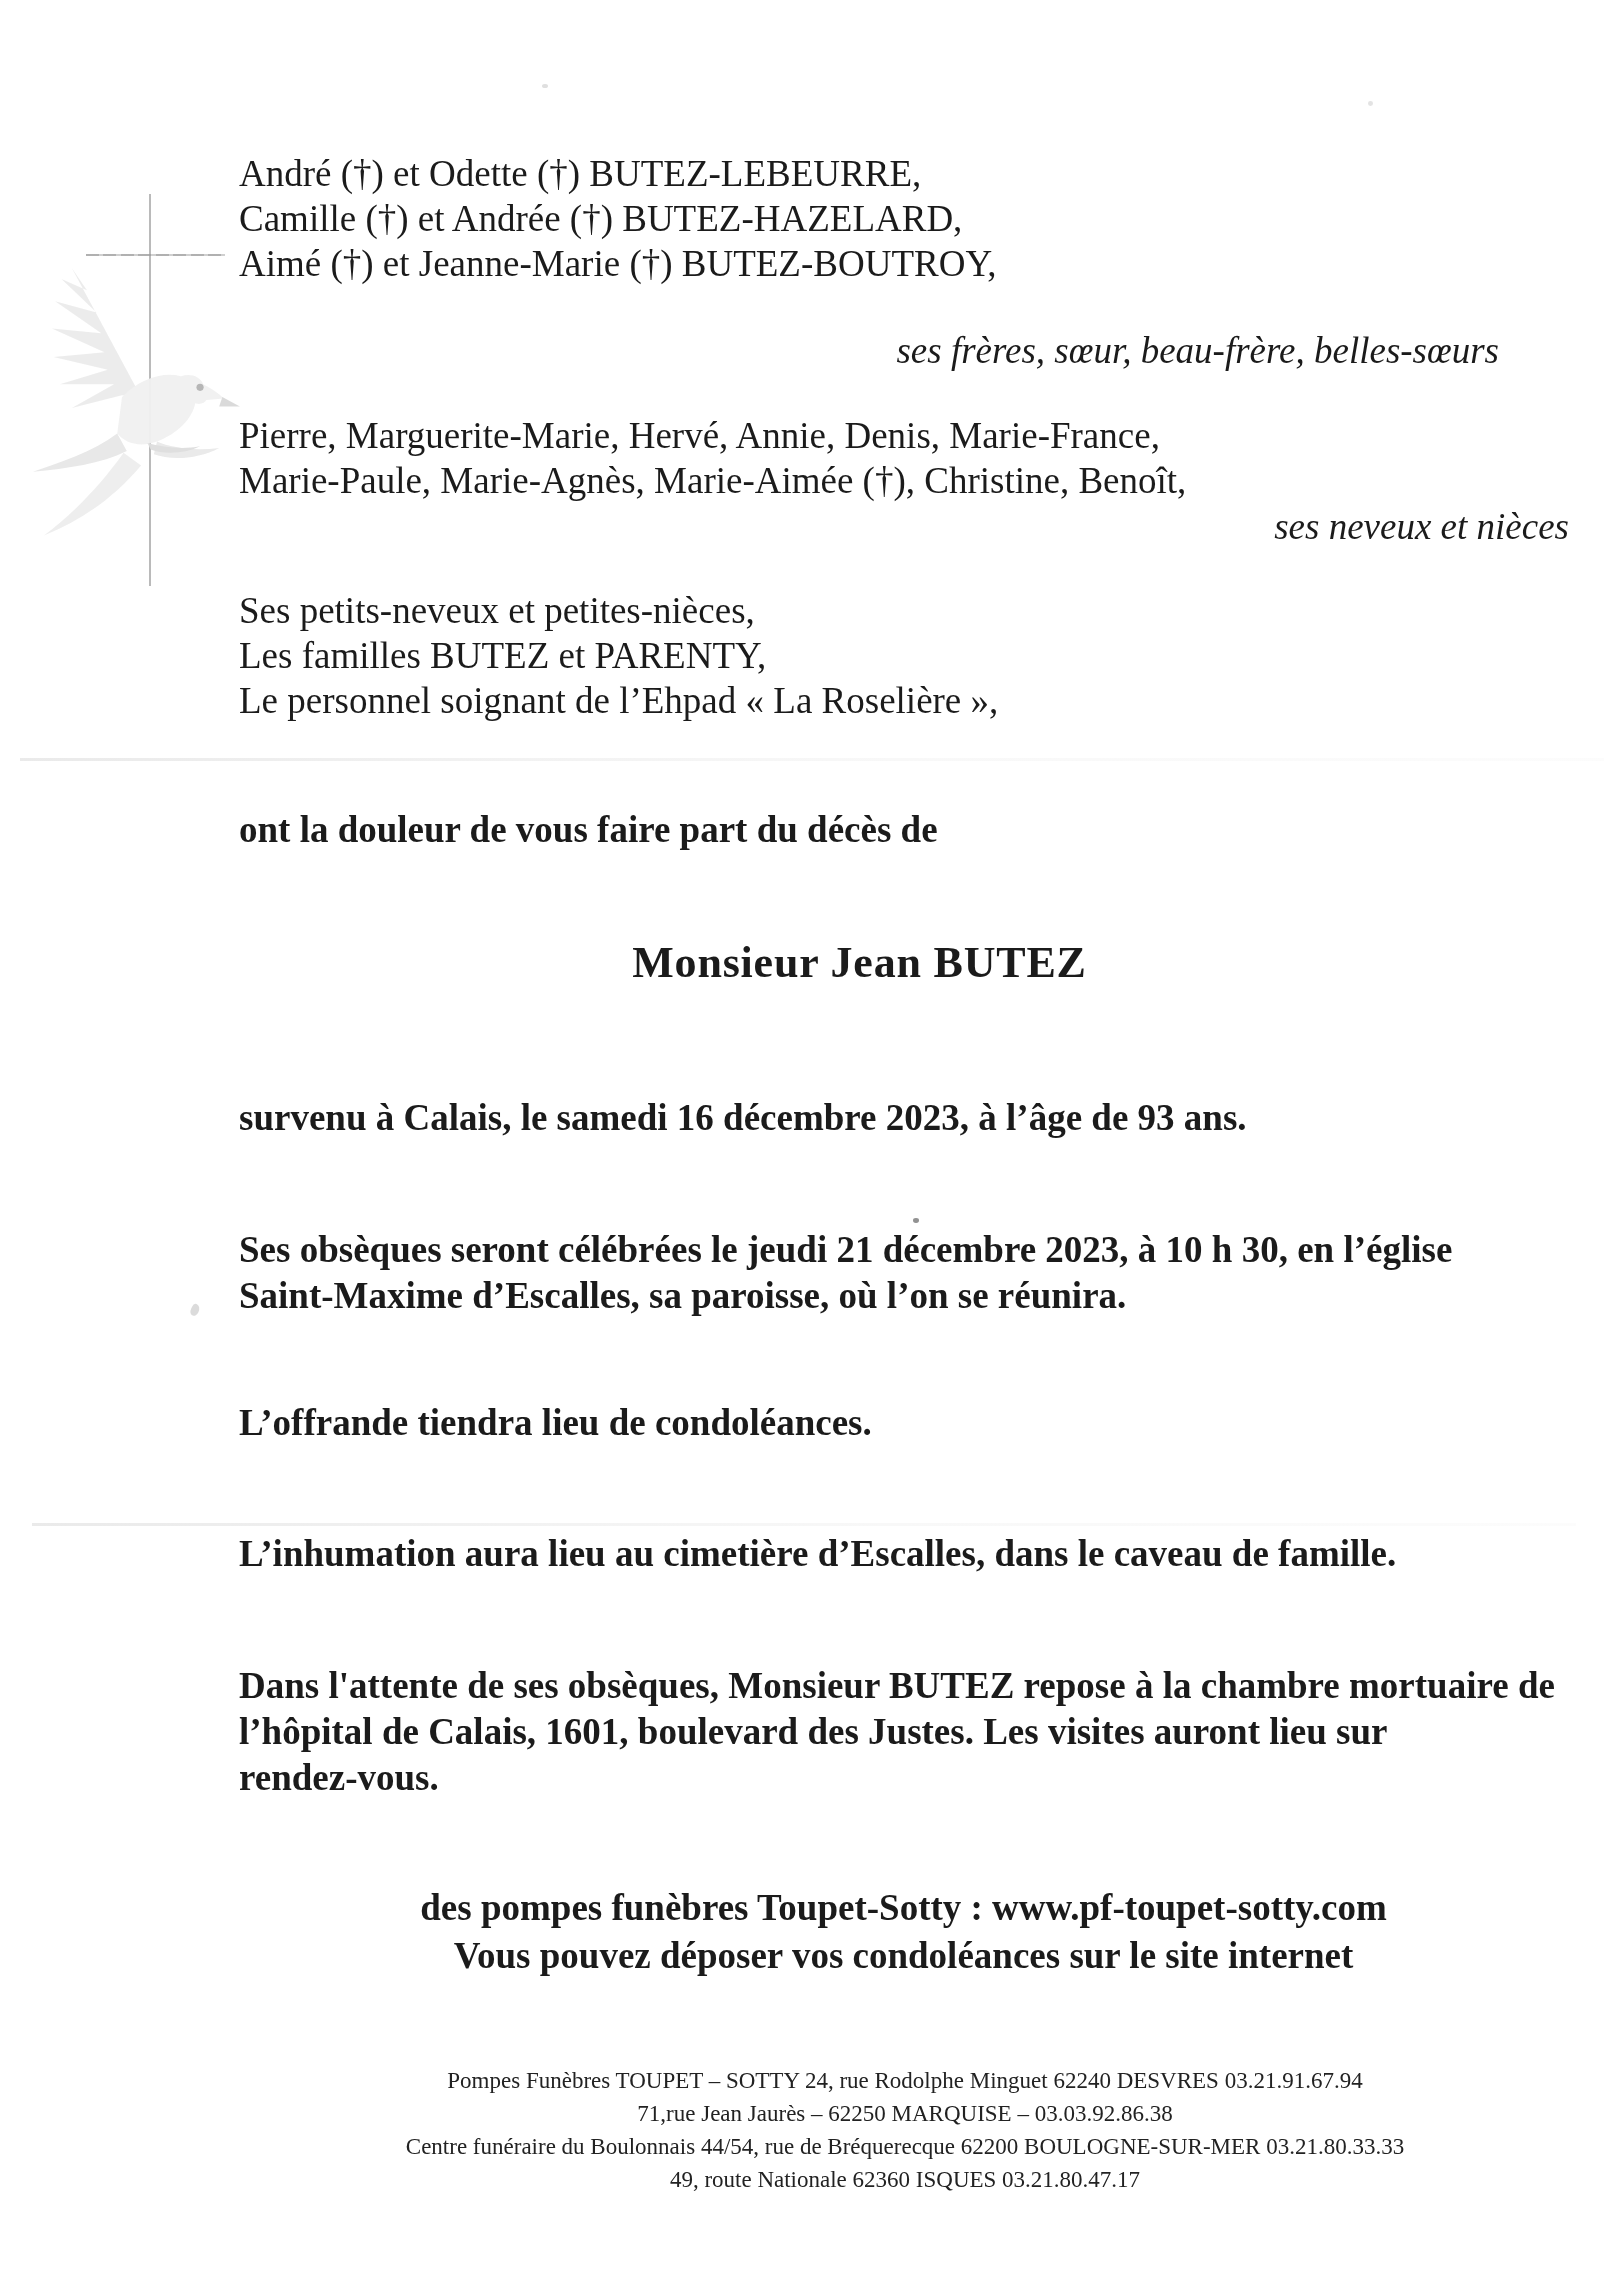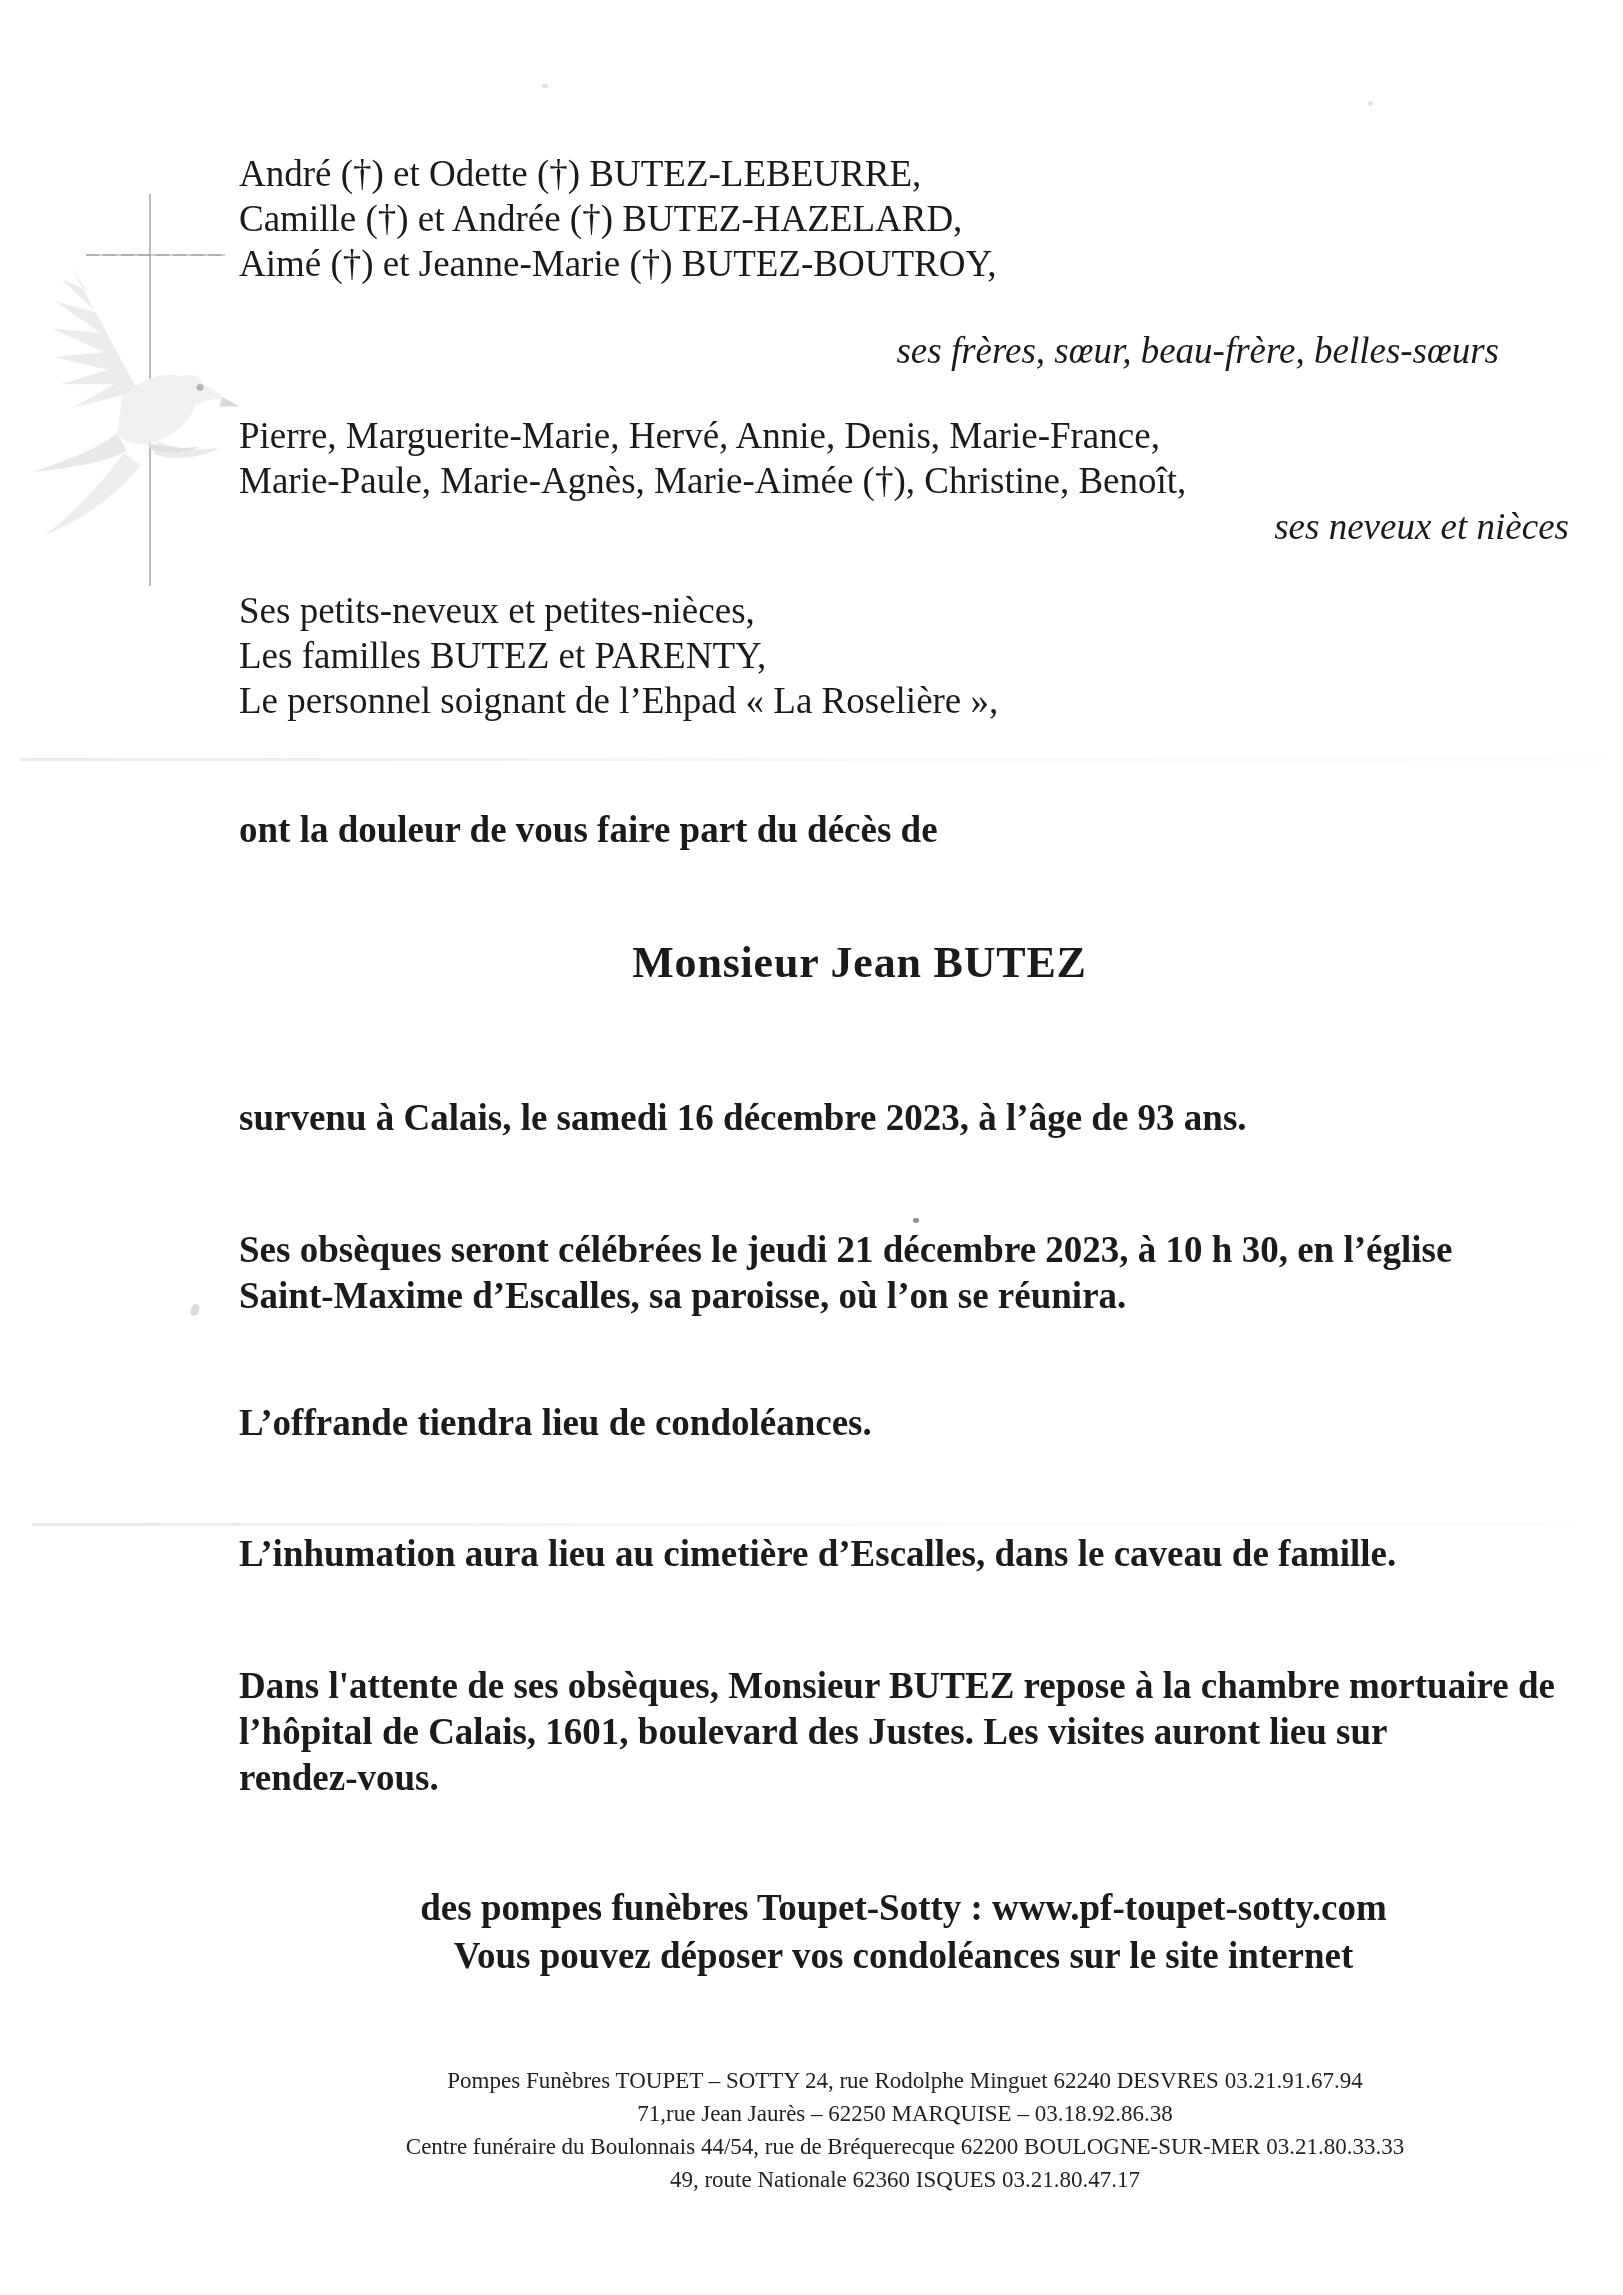--- a/index.html
+++ b/index.html
@@ -172,19 +172,19 @@
     <p>rendez-vous.</p>
   </div>
 
   <div class="bold-center condolences">
     <p>des pompes funèbres Toupet-Sotty : www.pf-toupet-sotty.com</p>
     <p>Vous pouvez déposer vos condoléances sur le site internet</p>
   </div>
 
   <div class="footer footer-pos">
     <p>Pompes Funèbres TOUPET – SOTTY 24, rue Rodolphe Minguet 62240 DESVRES  03.21.91.67.94</p>
-    <p>71,rue Jean Jaurès – 62250 MARQUISE – 03.18.92.86.38</p>
+    <p>71,rue Jean Jaurès – 62250 MARQUISE – 03.03.92.86.38</p>
     <p>Centre funéraire du Boulonnais 44/54, rue de Bréquerecque 62200 BOULOGNE-SUR-MER  03.21.80.33.33</p>
     <p>49, route Nationale 62360 ISQUES 03.21.80.47.17</p>
   </div>
 
 </div>
 
 
 </body></html>

